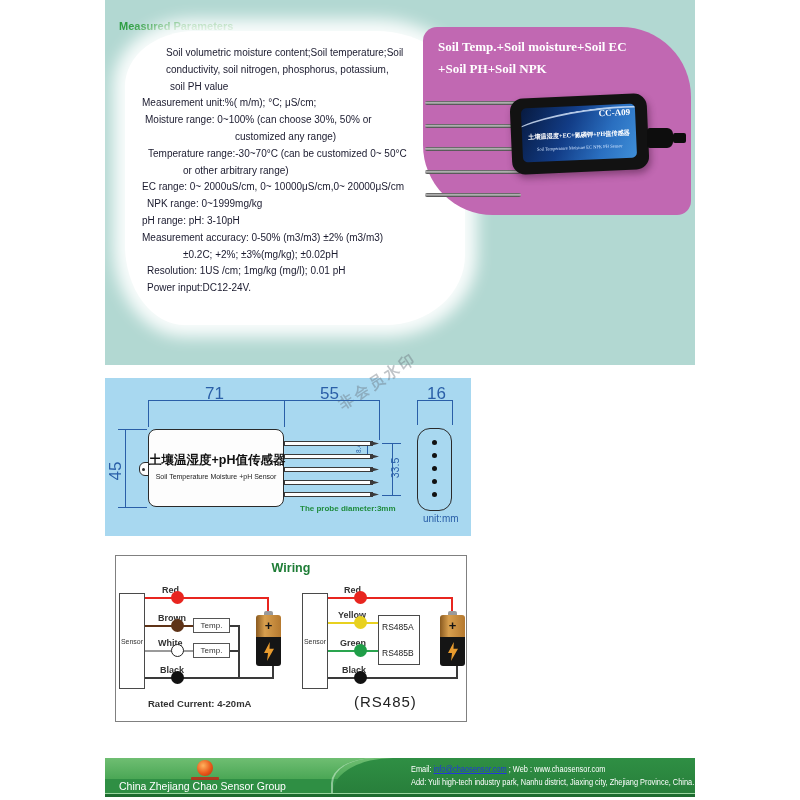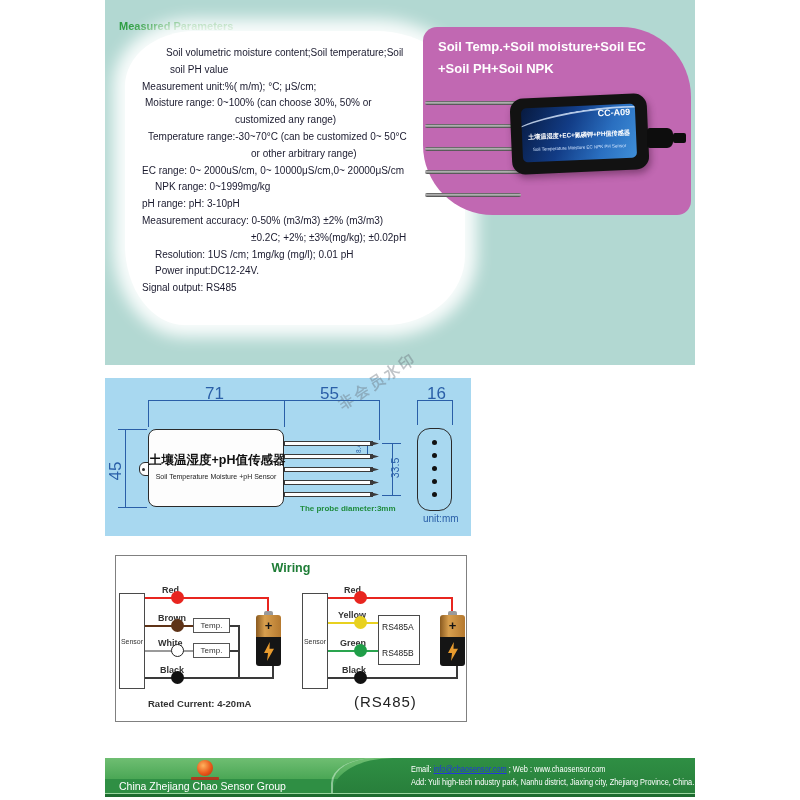--- a/index.html
+++ b/index.html
@@ -7,26 +7,26 @@
         font-family:"Liberation Sans",sans-serif;}
 
   
   .teal{position:absolute;left:105px;top:0;width:590px;height:365px;background:#b2d8d2;}
   .mp-title{position:absolute;left:14px;top:20px;font-size:11px;font-weight:bold;color:#2f9e43;}
   .cloud{position:absolute;left:20px;top:31px;width:340px;height:294px;background:#fff;
          border-radius:70px 90px 80px 60px / 55px 70px 70px 80px;
          box-shadow:0 0 16px 12px rgba(255,255,255,0.92);}
   .spec{position:absolute;left:14px;top:14px;right:0;color:#1a1a2e;font-size:10px;line-height:16.8px;}
   .sl{white-space:nowrap;}
-  .in0{margin-left:16px}.in3{margin-left:3px}.in6{margin-left:6px}.in9{margin-left:9px}
-  .in27{margin-left:27px}.in31{margin-left:31px}.in100{margin-left:112px}.in118{margin-left:96px}
+  .in0{margin-left:8px}.in3{margin-left:3px}.in6{margin-left:6px}.in9{margin-left:9px}
+  .in27{margin-left:27px}.in31{margin-left:31px}.in100{margin-left:44px}.in118{margin-left:96px}
 
   
   .banner{position:absolute;left:318px;top:27px;width:268px;height:188px;
-          border-radius:14px 70px 14px 70px;background:#c168b2;}
+          border-radius:14px 70px 14px 70px;background:#c168b2;font-family:Liberation Serif, serif;}
   .bline{position:absolute;left:15px;color:#fff;font-weight:bold;font-size:13px;white-space:nowrap;}
   .probe-m{position:absolute;left:2px;width:96px;height:4px;
            background:linear-gradient(180deg,#4a4a4a,#c2c2c2 45%,#3c3c3c);border-radius:2px;}
   .device{position:absolute;left:88px;top:69px;width:137px;height:76px;background:#121212;
           border-radius:13px;transform:rotate(-2.5deg);box-shadow:2px 4px 7px rgba(60,20,50,.45);}
   .dlabel{position:absolute;left:11px;top:10px;width:114px;height:54px;border-radius:5px;overflow:hidden;
           background:linear-gradient(115deg,#071a40,#123c86 40%,#2a6fc0 72%,#3f8fd8);}
   .dswoosh{position:absolute;left:-10px;top:4px;width:150px;height:26px;border-radius:50%;
            border-top:2px solid rgba(220,235,255,.8);transform:rotate(-6deg);}
   .dmodel{position:absolute;right:5px;top:3px;color:#fff;font-size:9px;font-weight:bold;}
@@ -112,34 +112,34 @@
 <body>
 
 <div class="page">
 
   <div class="teal">
     <div class="mp-title">Measured Parameters</div>
 
     <div class="cloud">
       <div class="spec">
         <div class="sl in27">Soil volumetric moisture content;Soil temperature;Soil</div>
+        <div class="sl in27">conductivity, soil nitrogen, phosphorus, potassium,</div>
         <div class="sl in31">soil PH value</div>
         <div class="sl in3">Measurement unit:%( m/m); °C; μS/cm;</div>
         <div class="sl in6">Moisture range: 0~100% (can choose 30%, 50% or</div>
         <div class="sl in118">customized any range)</div>
         <div class="sl in9">Temperature range:-30~70°C (can be customized 0~ 50°C</div>
         <div class="sl in100">or other arbitrary range)</div>
         <div class="sl in3">EC range: 0~ 2000uS/cm, 0~ 10000μS/cm,0~ 20000μS/cm</div>
         <div class="sl in0">NPK range: 0~1999mg/kg</div>
         <div class="sl in3">pH range: pH: 3-10pH</div>
         <div class="sl in3">Measurement accuracy: 0-50% (m3/m3) ±2% (m3/m3)</div>
         <div class="sl in100">±0.2C; +2%; ±3%(mg/kg); ±0.02pH</div>
         <div class="sl in0">Resolution: 1US /cm; 1mg/kg (mg/l); 0.01 pH</div>
         <div class="sl in0">Power input:DC12-24V.</div>
-        <div class="sl in3">Signal output: RS485</div>
       </div>
     </div>
 
     <div class="banner" style="background: rgb(193, 104, 178);">
       <div class="bline" style="top:12px">Soil Temp.+Soil moisture+Soil EC</div>
       <div class="bline" style="top:34px">+Soil PH+Soil NPK</div>
 
       <div class="probe-m" style="top:74px"></div>
       <div class="probe-m" style="top:97px"></div>
       <div class="probe-m" style="top:120px"></div>

